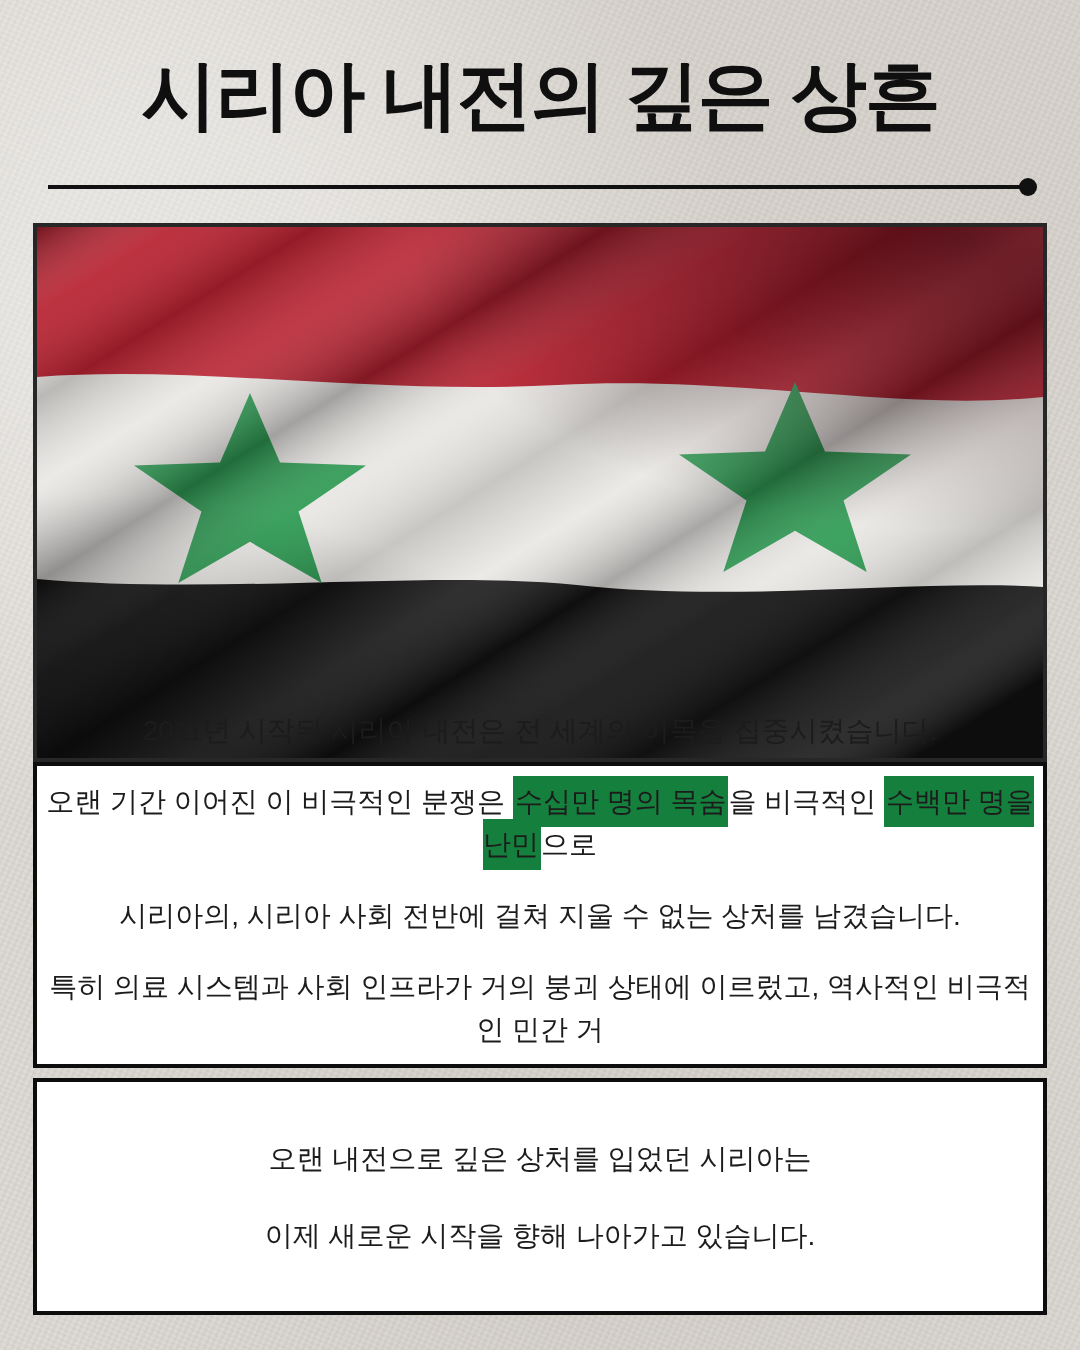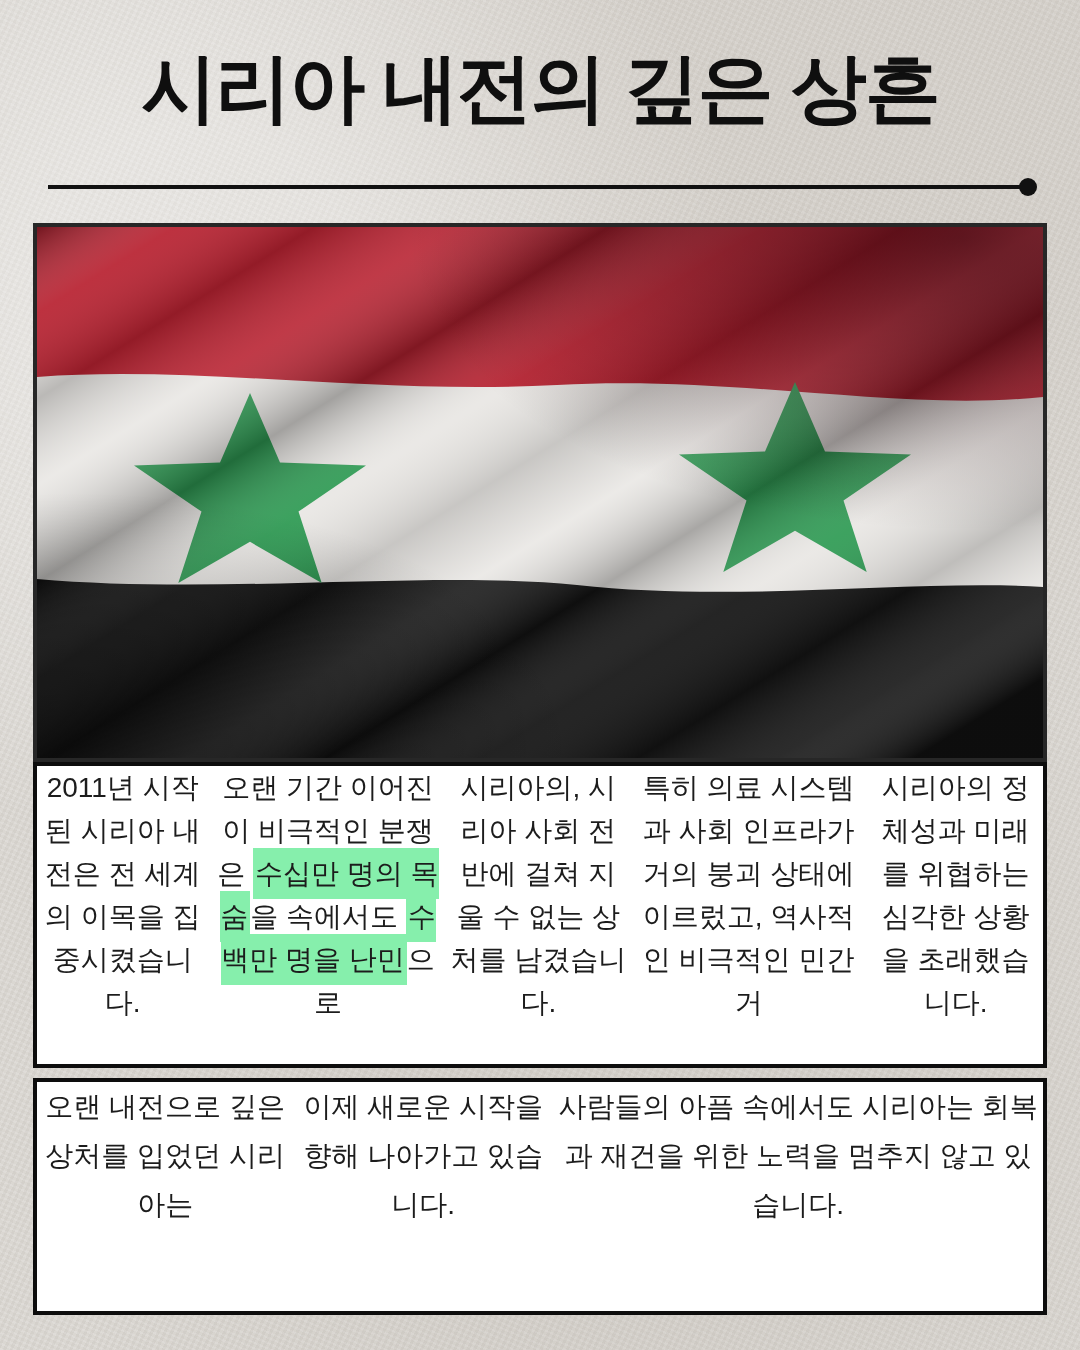--- a/index.html
+++ b/index.html
@@ -12,21 +12,21 @@
     position:relative;width:1080px;height:1350px;overflow:hidden;
     background-color:#dcd9d4;
     background-image:
       radial-gradient(circle at 18% 22%, rgba(255,255,255,0.35) 0 12%, rgba(255,255,255,0) 40%),
       radial-gradient(circle at 78% 8%,  rgba(170,160,148,0.12) 0 18%, rgba(170,160,148,0) 45%),
       radial-gradient(circle at 60% 80%, rgba(150,140,128,0.10) 0 20%, rgba(150,140,128,0) 50%),
       repeating-linear-gradient(115deg, rgba(255,255,255,0.05) 0 3px, rgba(130,122,110,0.05) 3px 6px),
       repeating-linear-gradient(23deg,  rgba(255,255,255,0.04) 0 2px, rgba(120,112,100,0.04) 2px 5px);
   }
   .title{
-    position:absolute;left:0;right:0;top:46px;
+    position:absolute;left:0;right:0;top:53px;
     margin:0;text-align:center;
     font-size:76px;line-height:1.1;font-weight:800;letter-spacing:-2px;
     color:#0f0f0f;
   }
   .divider{
     position:absolute;left:48px;top:185px;width:980px;height:4px;
     background:#111111;
   }
   .divider .dot{
     position:absolute;right:-9px;top:-7px;width:18px;height:18px;
@@ -34,29 +34,30 @@
   }
   .flag{
     position:absolute;left:33px;top:223px;width:1014px;height:539px;
     border:4px solid #272727;box-sizing:border-box;
     background:#e9e7e4;
   }
   .flag svg{display:block;width:100%;height:100%;}
   .card{
     position:absolute;left:33px;width:1014px;
     background:#ffffff;border:4px solid #0d0d0d;box-sizing:border-box;
-    display:flex;flex-direction:row;justify-content:flex-end;
+    display:flex;flex-direction:column;justify-content:center;
     text-align:center;
+    gap:28px;
   }
   .card.intro{top:762px;height:306px;}
   .card.outro{top:1078px;height:237px;}
   .card p{margin:0;font-size:28px;color:#1c1c1c;}
   .card.intro p{line-height:43px;}
   .card.outro p{line-height:49px;}
-  .hl{background:#86efac;padding:10px 2px;}
+  .hl{background:#15803d;padding:10px 2px;}
 </style>
 </head>
 <body>
 
 <div class="page">
 
   <h1 class="title">시리아 내전의 깊은 상흔</h1>
 
   <div class="divider">
     <span class="dot"></span>
@@ -104,25 +105,24 @@
       </g>
 
       <rect x="0" y="0" width="1006" height="531" fill="url(#folds)"></rect>
       <rect x="0" y="0" width="1006" height="531" fill="url(#cornerTR)"></rect>
       <rect x="0" y="0" width="1006" height="531" fill="url(#cornerBL)"></rect>
     </svg>
   </div>
 
   <section class="card intro">
     <p>2011년 시작된 시리아 내전은 전 세계의 이목을 집중시켰습니다.</p>
-    <p><span>오랜 기간 이어진 이 비극적인 분쟁은 </span><span class="hl">수십만 명의 목숨</span><span>을 속에서도 </span><span class="hl">수백만 명을 난민</span><span>으로</span></p>
+    <p><span>오랜 기간 이어진 이 비극적인 분쟁은 </span><span class="hl">수십만 명의 목숨</span><span>을 비극적인 </span><span class="hl">수백만 명을 난민</span><span>으로</span></p>
     <p>시리아의, 시리아 사회 전반에 걸쳐 지울 수 없는 상처를 남겼습니다.</p>
     <p>특히 의료 시스템과 사회 인프라가 거의 붕괴 상태에 이르렀고, 역사적인 비극적인 민간 거</p>
     <p>시리아의 정체성과 미래를 위협하는 심각한 상황을 초래했습니다.</p>
   </section>
 
   <section class="card outro">
     <p>오랜 내전으로 깊은 상처를 입었던 시리아는</p>
     <p>이제 새로운 시작을 향해 나아가고 있습니다.</p>
-    <p>사람들의 아픔 속에서도 시리아는 회복과 재건을 위한 노력을 멈추지 않고 있습니다.</p>
   </section>
 
 </div>
 
 </body></html>

